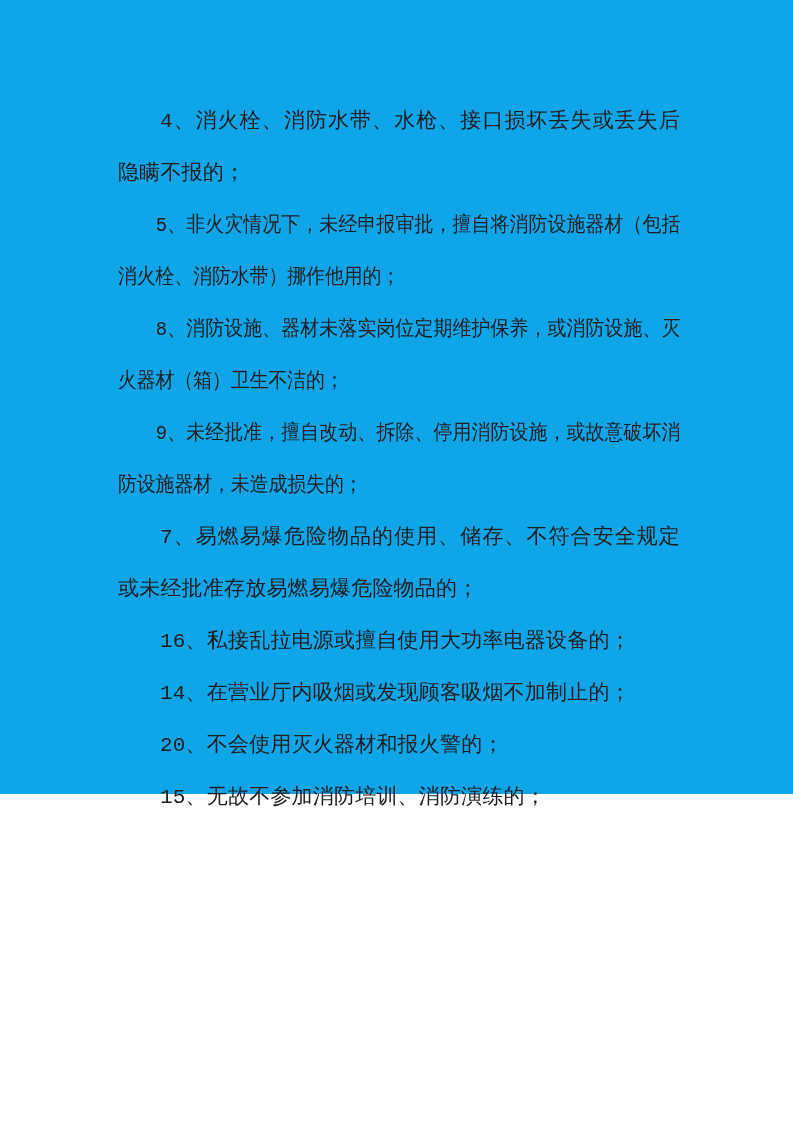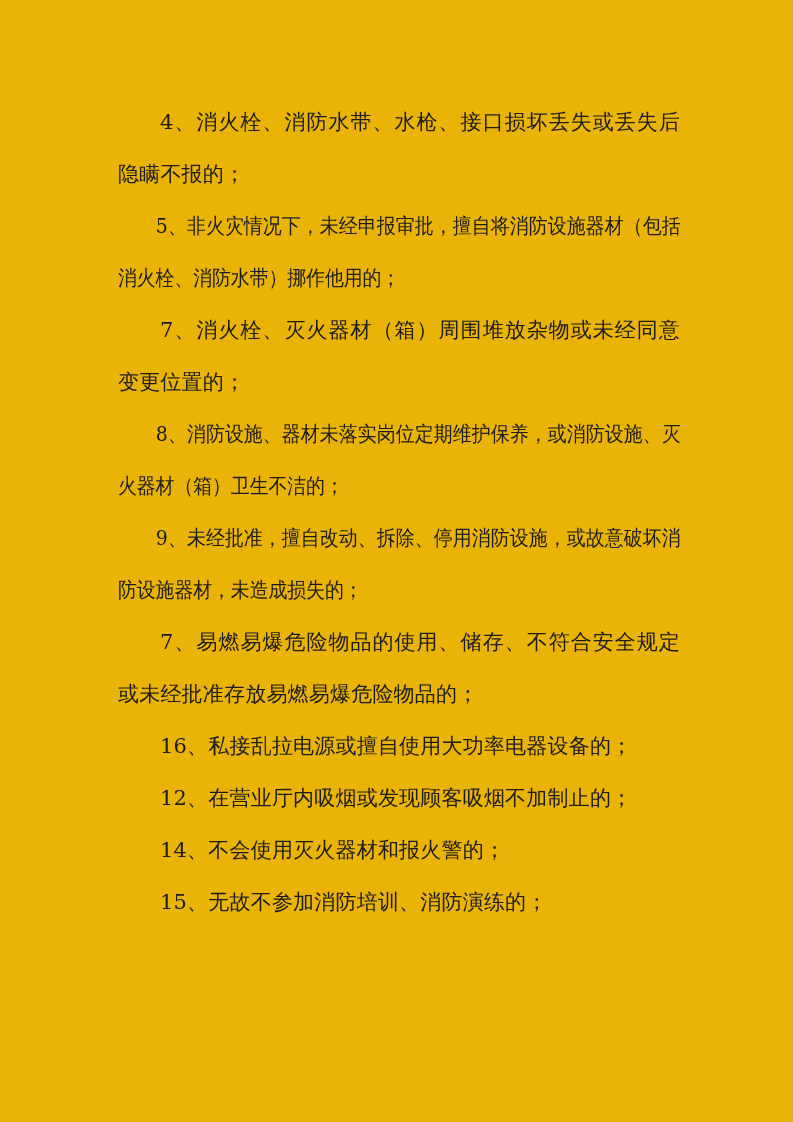--- a/index.html
+++ b/index.html
@@ -16,22 +16,23 @@
     color: #1a1a1a;
     -webkit-font-smoothing: none;
   }
 
   
   .page {
     position: absolute;
     left: 0;
     top: 0;
     width: 793px;
-    height: 1122px;
-    background: #eab308;
+    height: 794px;
+    background: #0ea5e9;
+    font-family: Liberation Mono, monospace;
   }
 
   
   .body-text {
     position: absolute;
     left: 118px;
     top: 96px;
     width: 562px;
   }
 
@@ -61,31 +62,30 @@
 <body>
 
 <div class="page">
   <div class="body-text">
 
     <p class="clause">4、消火栓、消防水带、水枪、接口损坏丢失或丢失后隐瞒不报的；</p>
 
     <p class="clause condensed">5、非火灾情况下，未经申报审批，擅自将消防设施器材（包括消火栓、消防水带）挪作他用的；</p>
 
 
-    <p class="clause">7、消火栓、灭火器材（箱）周围堆放杂物或未经同意变更位置的；</p>
 
     <p class="clause condensed">8、消防设施、器材未落实岗位定期维护保养，或消防设施、灭火器材（箱）卫生不洁的；</p>
 
     <p class="clause condensed">9、未经批准，擅自改动、拆除、停用消防设施，或故意破坏消防设施器材，未造成损失的；</p>
 
     <p class="clause">7、易燃易爆危险物品的使用、储存、不符合安全规定或未经批准存放易燃易爆危险物品的；</p>
 
     <p class="clause">16、私接乱拉电源或擅自使用大功率电器设备的；</p>
 
-    <p class="clause">12、在营业厅内吸烟或发现顾客吸烟不加制止的；</p>
+    <p class="clause">14、在营业厅内吸烟或发现顾客吸烟不加制止的；</p>
 
 
-    <p class="clause">14、不会使用灭火器材和报火警的；</p>
+    <p class="clause">20、不会使用灭火器材和报火警的；</p>
 
     <p class="clause">15、无故不参加消防培训、消防演练的；</p>
 
   </div>
 </div>
 
 </body></html>

